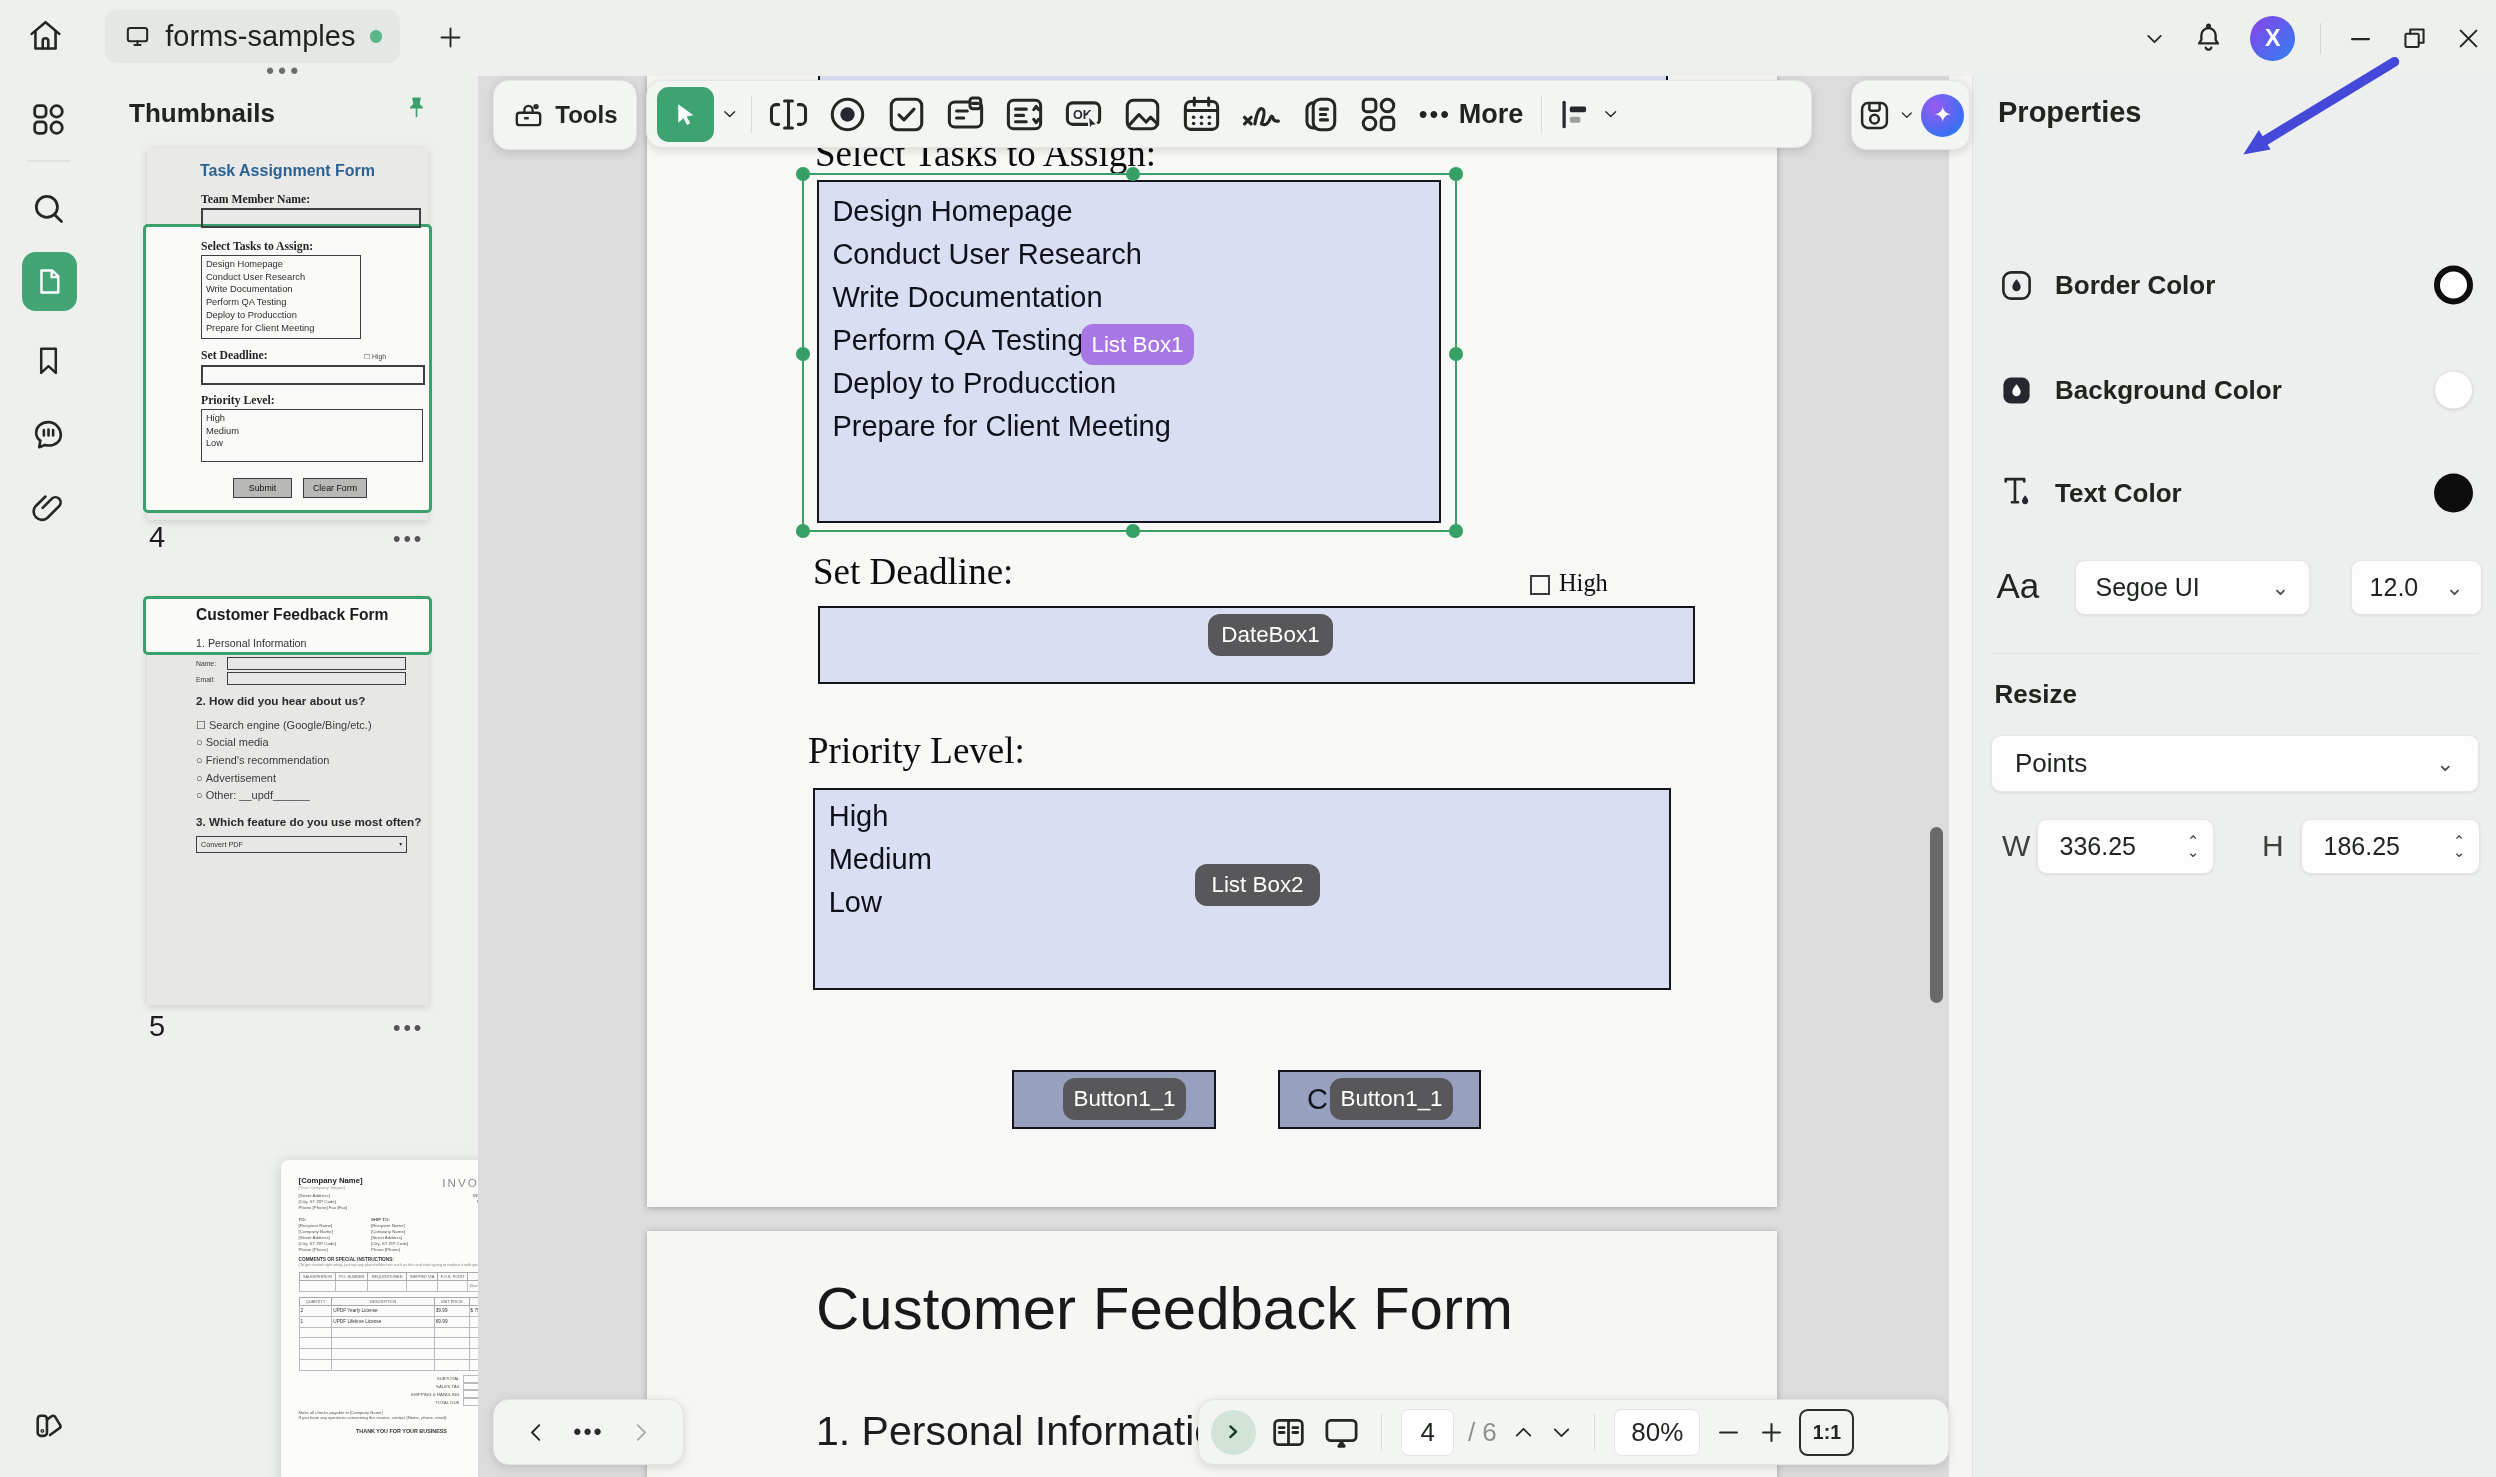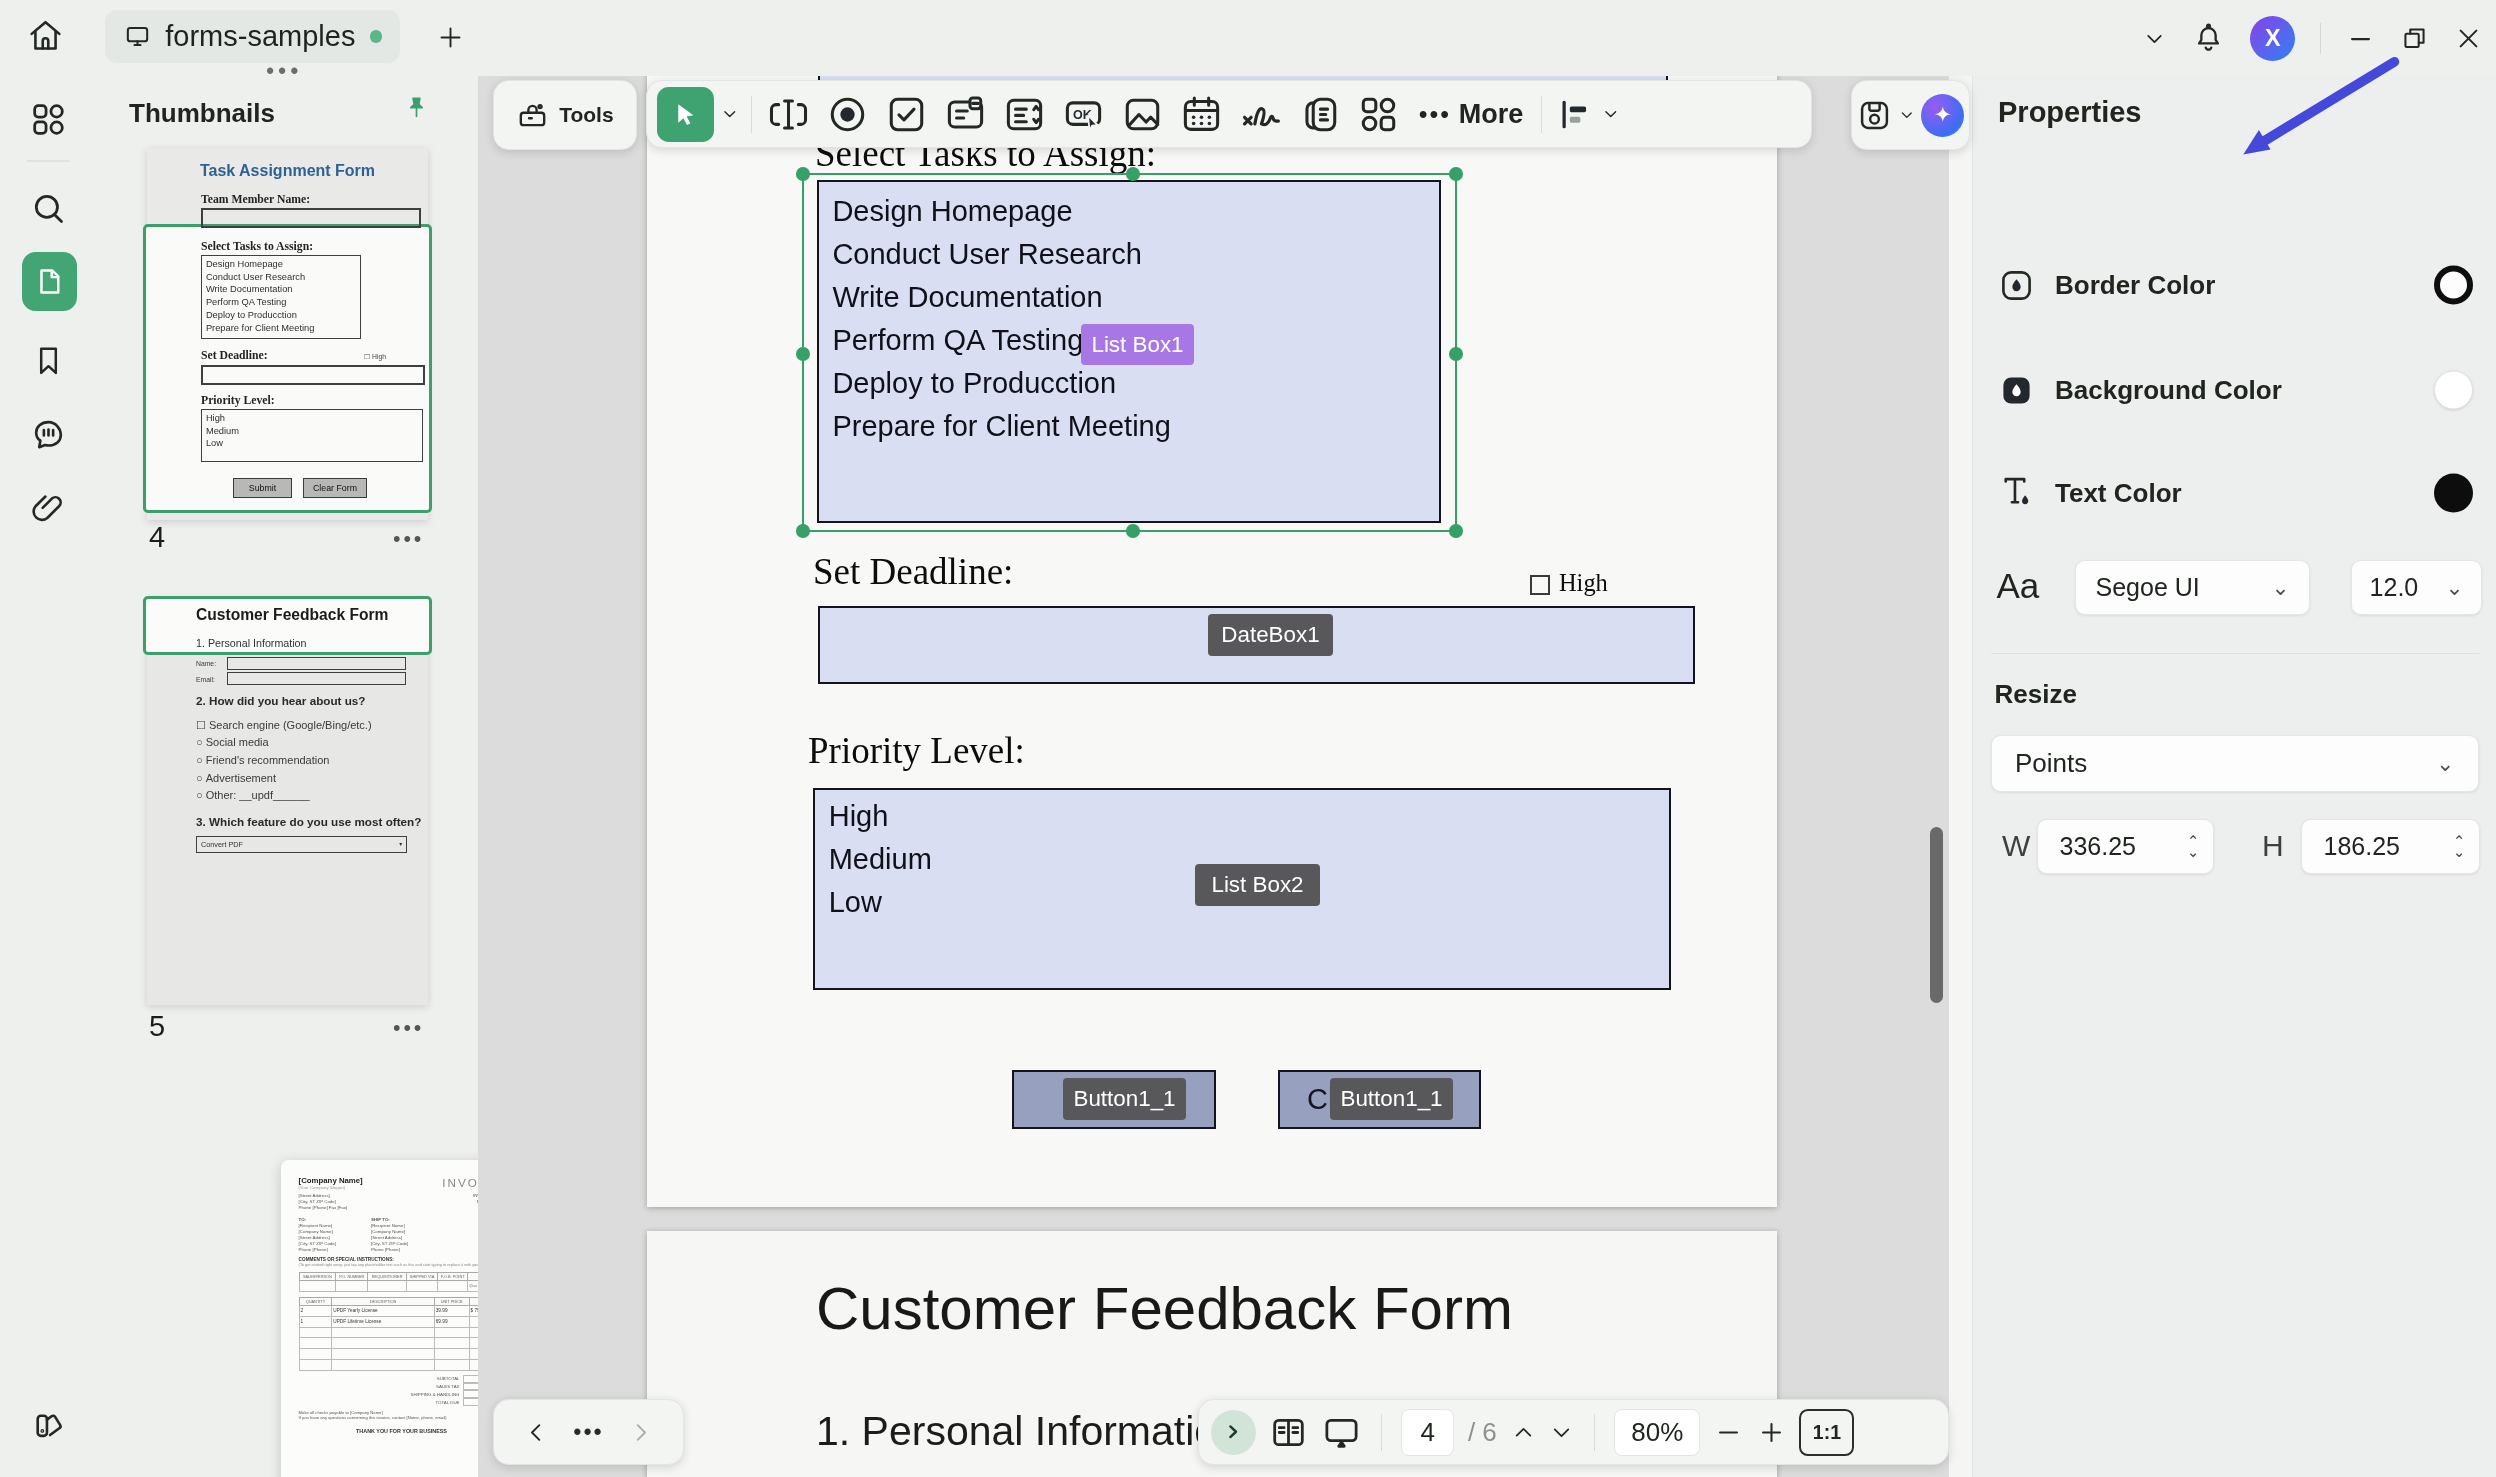--- a/index.html
+++ b/index.html
@@ -11,21 +11,21 @@
   svg.ic.w{stroke:#ffffff;}
   .pill{background:#f3f5f3;border:1px solid #e2e5e2;border-radius:15.6px;
         box-shadow:0 2.9px 9.8px rgba(0,0,0,.13);}
   .tb-btn{width:57px;height:57px;display:flex;align-items:center;justify-content:center;border-radius:9.8px;}
   .divline{width:1px;height:37px;background:#d8dbd8;margin:0 5.9px;}
   
   #canvas{position:absolute;left:478px;top:76px;width:1494px;height:1401px;background:#dcdcdc;overflow:hidden;}
   .page{position:absolute;background:#f8f8f6;box-shadow:0 1px 5.9px rgba(0,0,0,.28);}
   .lav{background:#d9def3;border:2.9px solid #14141c;box-sizing:border-box;}
   .badge{position:absolute;display:flex;align-items:center;justify-content:center;
-         color:#fff;font-size:22.4px;border-radius:4px;background:#58585b;z-index:6;}
+         color:#fff;font-size:22.4px;border-radius:12px;background:#58585b;z-index:6;}
   .serifh{font-family:"Liberation Serif",serif;color:#0c0c0c;}
   .handle{position:absolute;width:13.7px;height:13.7px;border-radius:50%;background:#36a066;z-index:5;}
   .task{height:43px;line-height:43px;font-size:29px;color:#10101a;padding-left:13.7px;}
   
   #props{position:absolute;left:1972px;top:76px;width:525px;height:1401px;background:#edefee;border-left:1px solid #e2e4e2;}
   .pp-row{position:absolute;left:0;width:525px;height:47px;}
   .pp-label{position:absolute;left:82px;top:50%;transform:translateY(-50%);font-size:26px;font-weight:700;color:#20251f;}
   .swatch{position:absolute;right:25px;top:50%;transform:translateY(-50%);width:39px;height:39px;border-radius:50%;}
   .sel{position:absolute;background:#fcfdfc;border:1px solid #e4e6e4;border-radius:9.8px;
        box-shadow:0 1px 2.9px rgba(0,0,0,.08);display:flex;align-items:center;font-size:25px;color:#23282 3;}
@@ -420,21 +420,21 @@
 
     <div style="position:absolute;left:1452px;top:751px;width:12.7px;height:176px;background:#696969;border-radius:6.8px;"></div>
   </div>
 
   <div class="pill flex" style="position:absolute;left:493px;top:80px;width:142px;height:68px;justify-content:center;gap:9.8px;z-index:20;">
     <svg class="ic" width="33" height="33" viewBox="0 0 24 24">
       <rect x="3.5" y="10" width="17" height="9" rx="2"></rect>
         <path d="M9 10 V8 a3 3 0 0 1 6 0 v2 M9.5 14 h2"></path>
         <circle cx="17.5" cy="5.5" r="1.1"></circle>
     </svg>
-    <span style="font-size:21px;font-weight:600;">Tools</span>
+    <span style="font-size:24px;font-weight:600;">Tools</span>
   </div>
 
   <div class="pill flex" style="position:absolute;left:646px;top:80px;width:1166px;height:68px;padding:0 9.8px;box-sizing:border-box;gap:2px;z-index:20;">
     <div class="flex" style="width:57px;height:55px;background:#3ea271;border-radius:11.7px;justify-content:center;">
       <svg width="29" height="29" viewBox="0 0 24 24" style="fill:#fff;">
         <path d="M6 3.5 L18.5 12.7 l-5.6 1 3.1 5.6 -2.7 1.4 -3-5.7 L6 18.8 z"></path>
       </svg>
     </div>
     <span style="display:flex;margin:0 3.9px;">
       <svg class="ic" width="19.5" height="19.5" viewBox="0 0 24 24">

